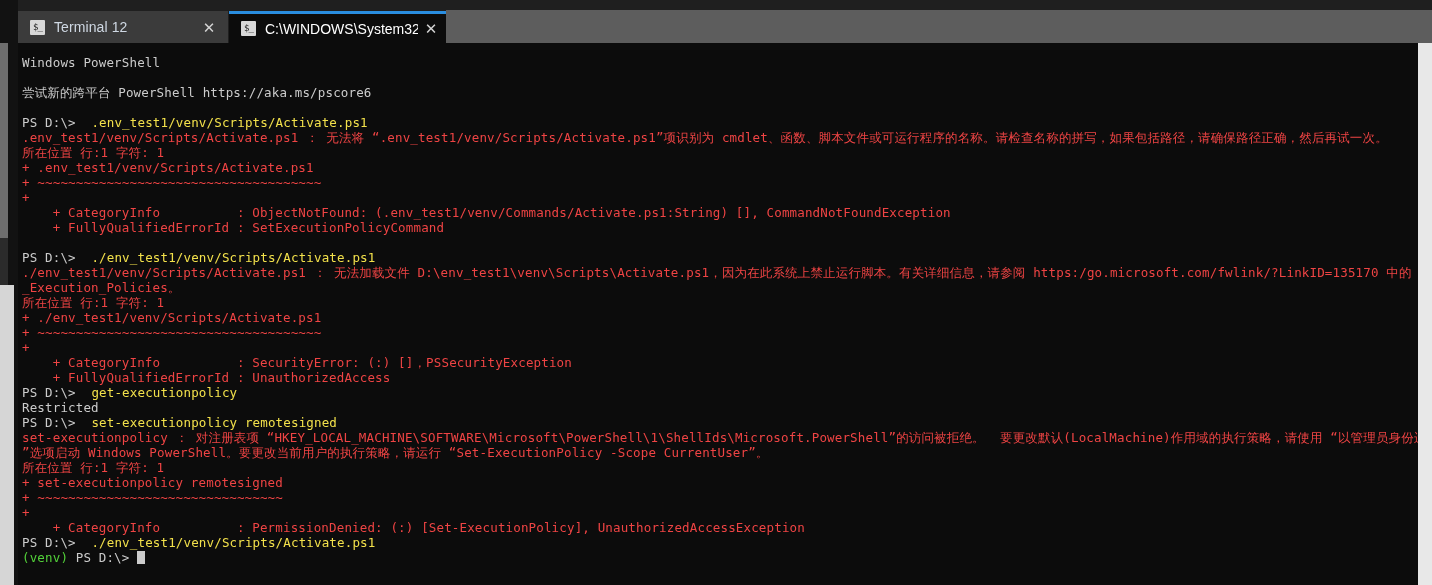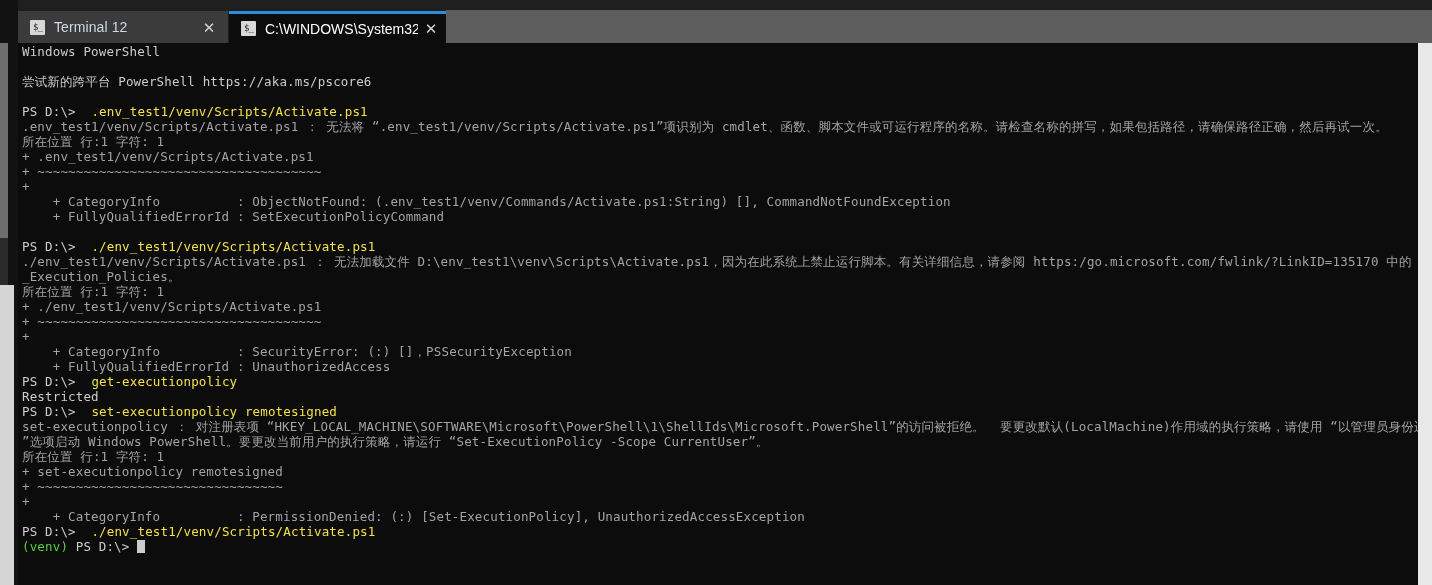--- a/index.html
+++ b/index.html
@@ -151,35 +151,35 @@
     background: #e8e8e8;
   }
 
   
   #terminal {
     position: absolute;
     left: 18px; top: 43px;
     width: 1400px;
     height: 542px;
     background: #0c0c0c;
-    padding: 1px 0 0 0;
+    padding: 12px 0 0 0;
     box-sizing: border-box;
     overflow: hidden;
   }
   .line {
     height: 15px;
     line-height: 15px;
     font-size: 12.5px;
     white-space: pre;
     padding-left: 4px;
     letter-spacing: 0.15px;
   }
   .white  { color: #cccccc; }
   .yellow { color: #f3e14b; margin-left: 8px; }
-  .red    { color: #a3a3a3; }
+  .red    { color: #ef4444; }
   .green  { color: #53d23a; }
 
   .cursor {
     display: inline-block;
     width: 8px;
     height: 13px;
     background: #cccccc;
     vertical-align: -2px;
   }
 </style>

